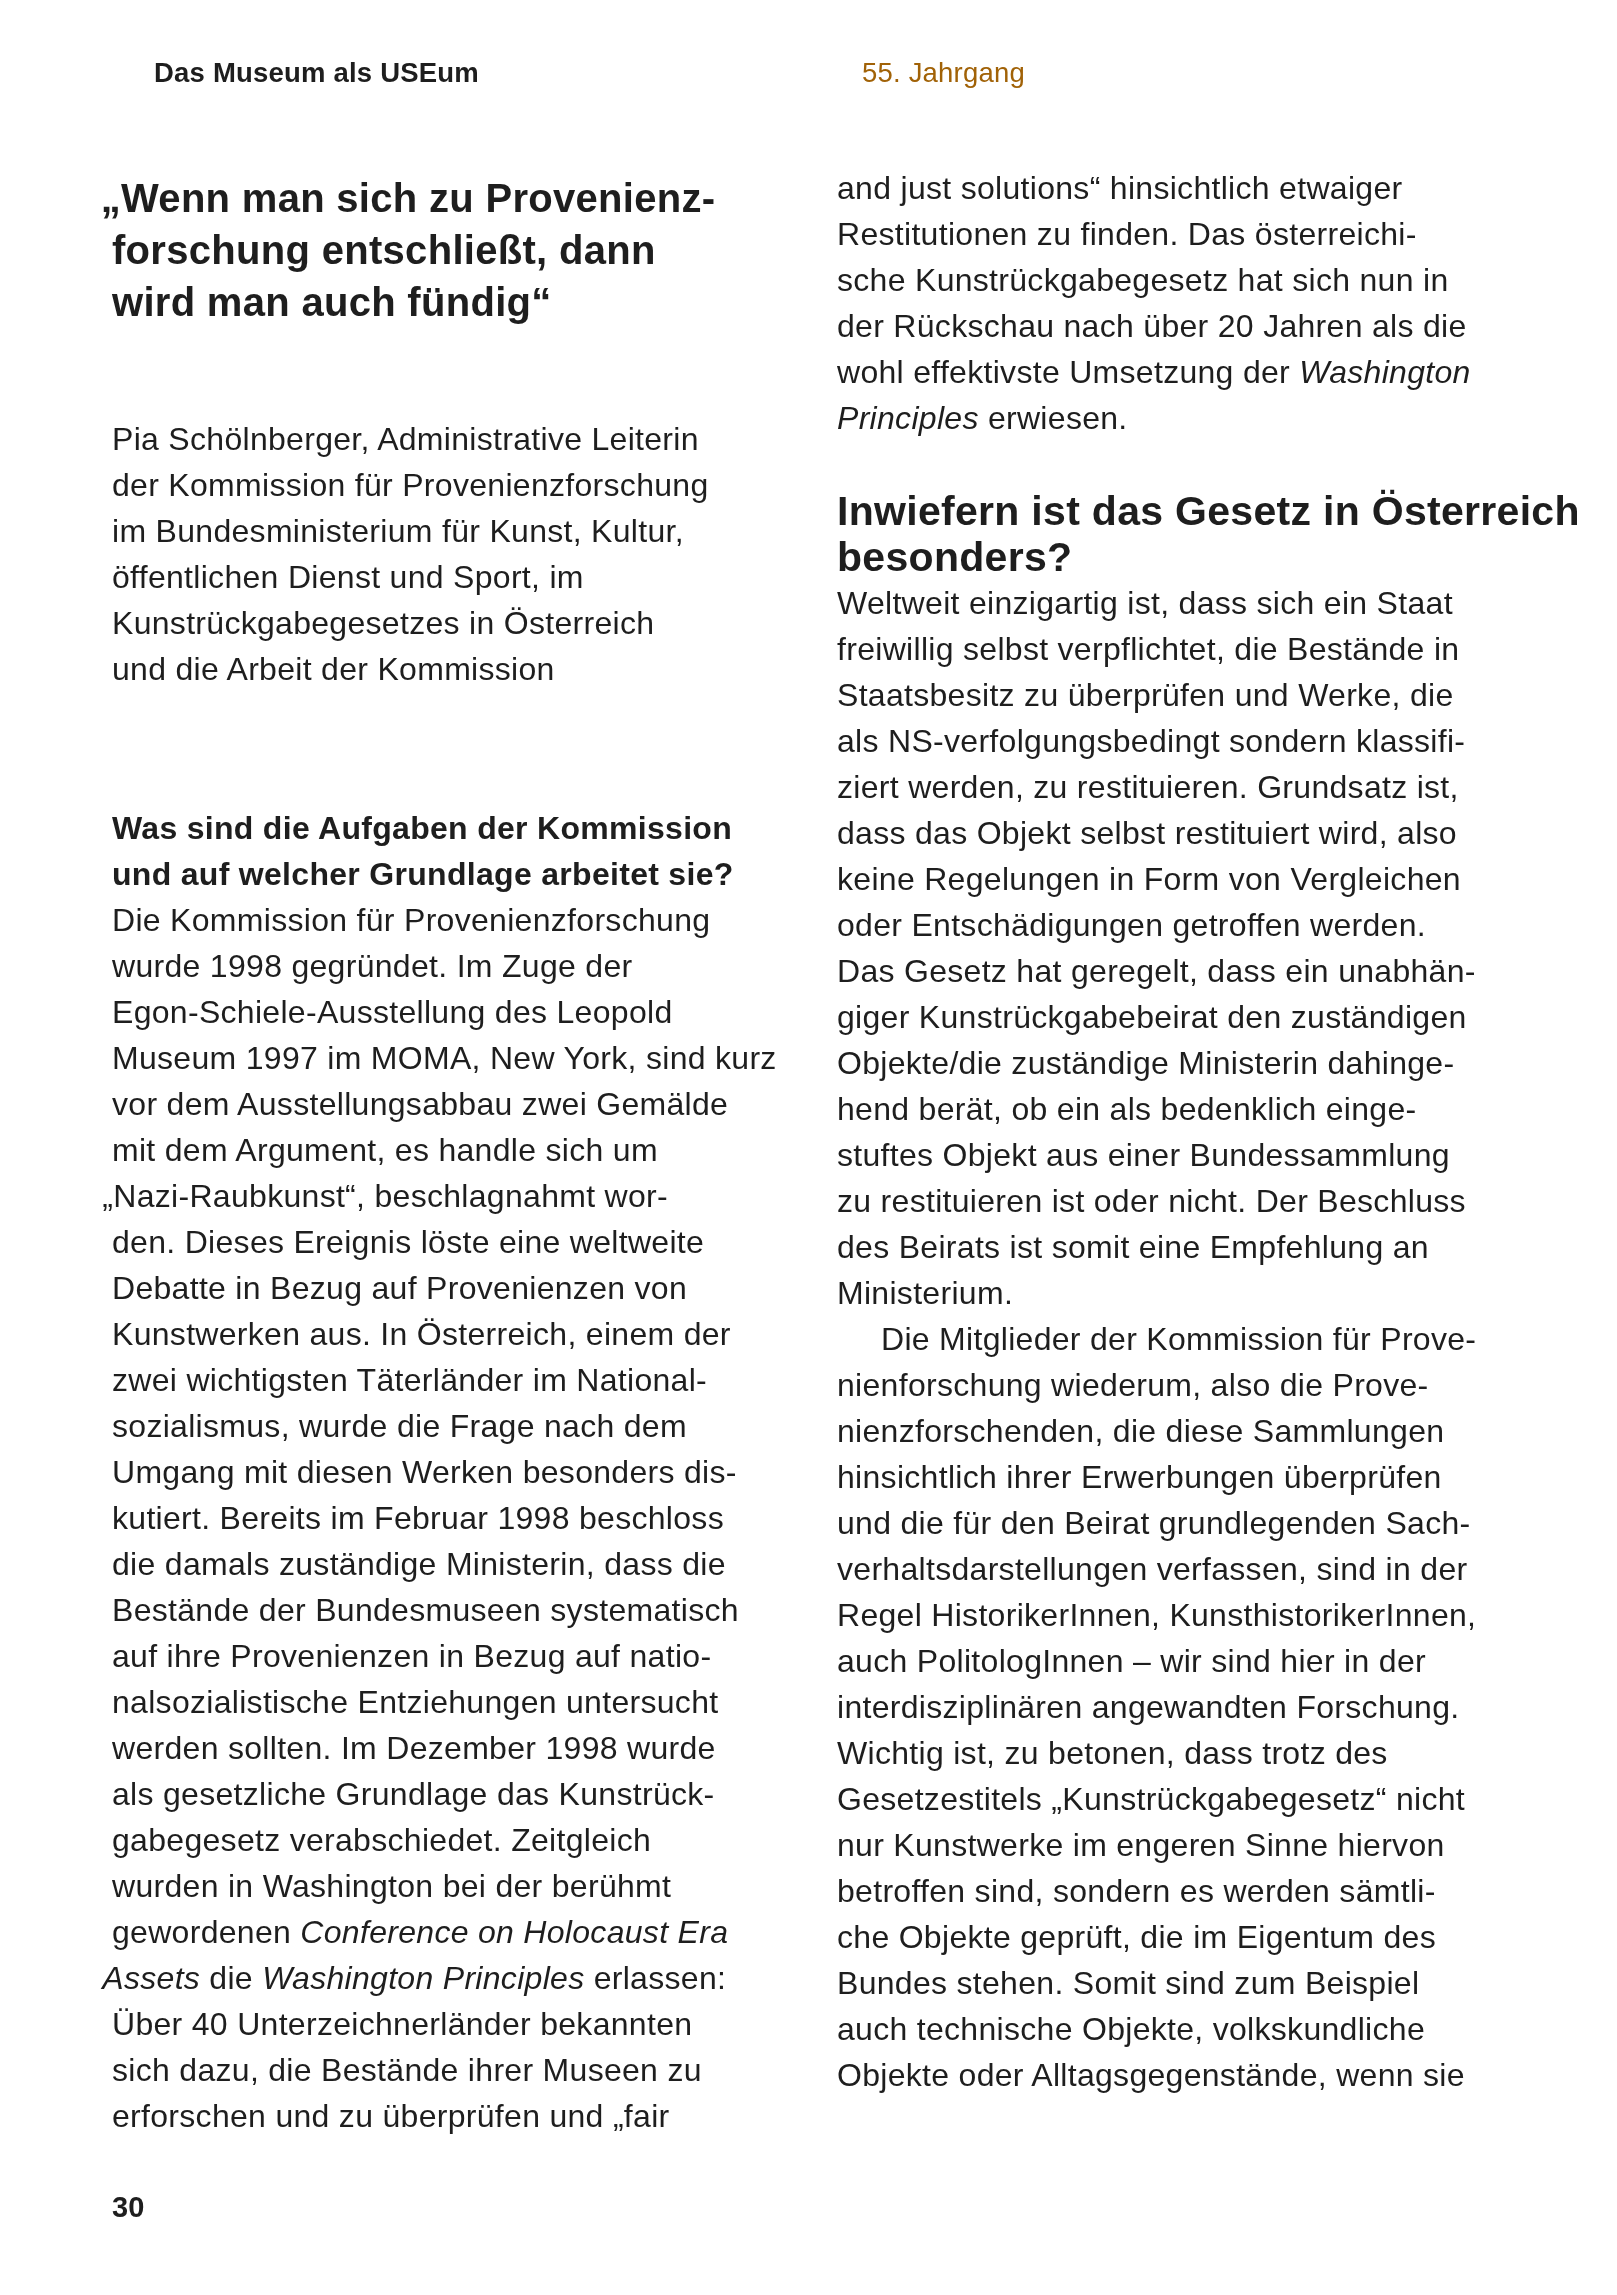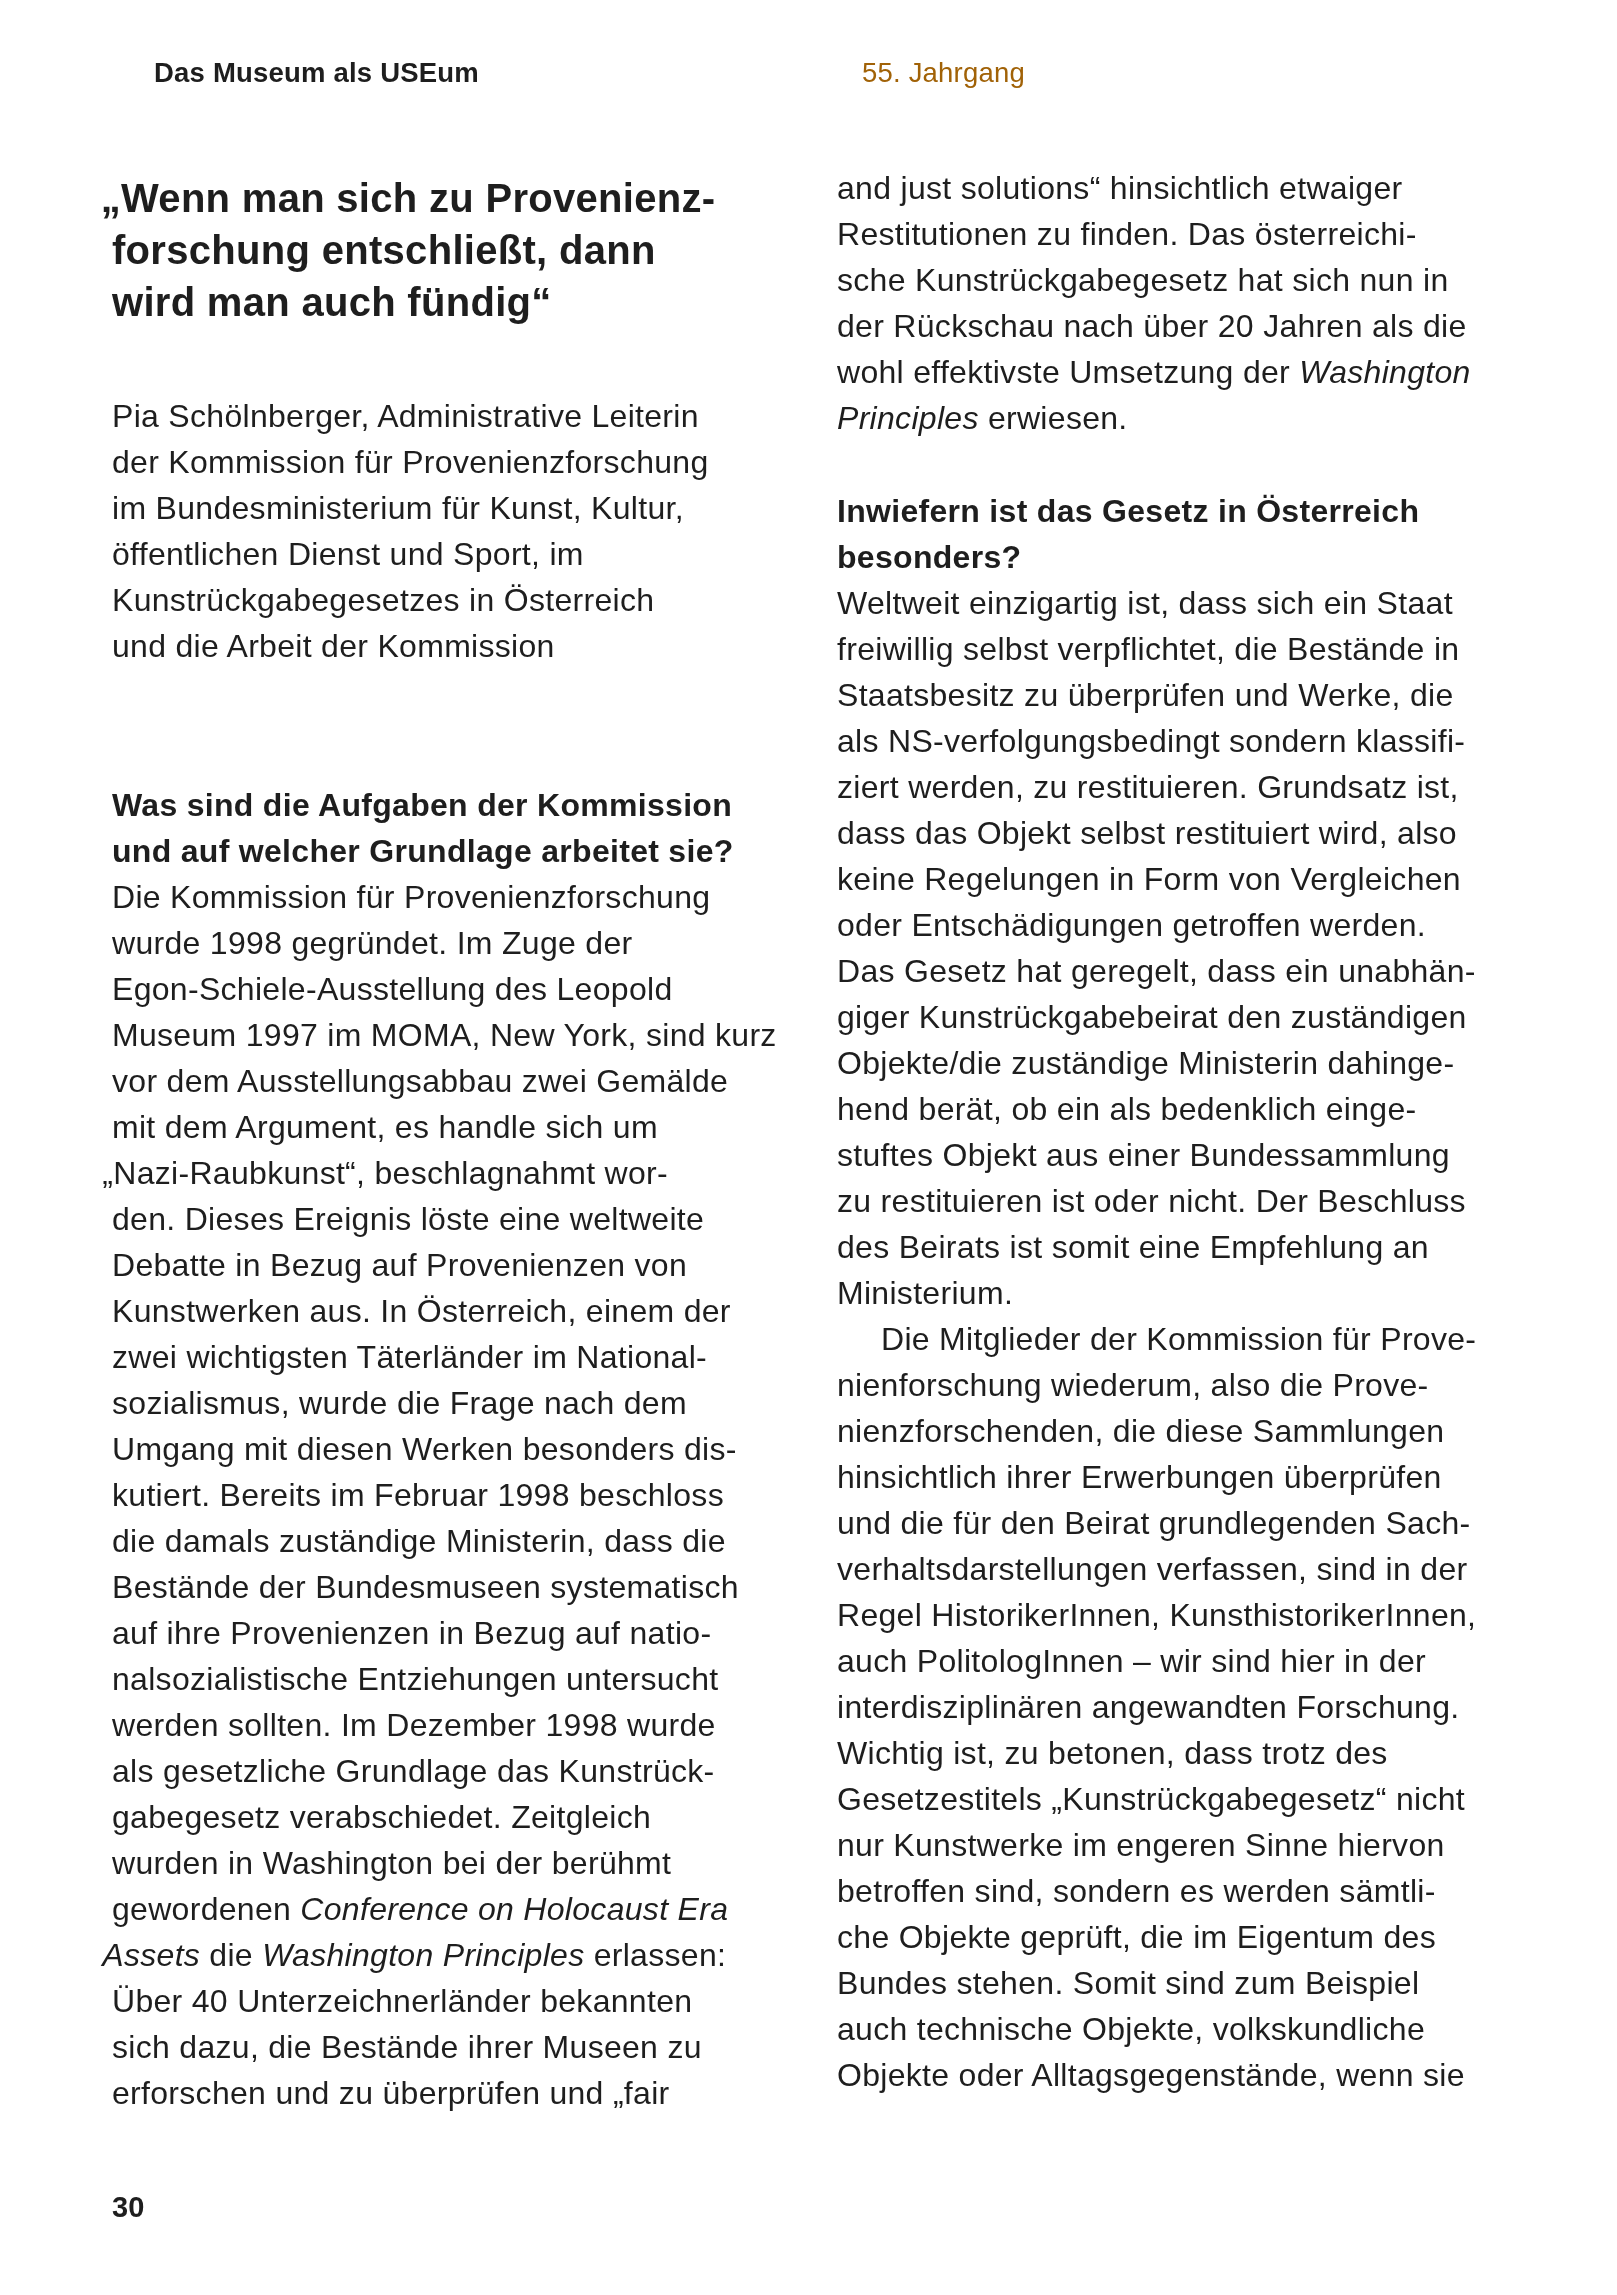--- a/index.html
+++ b/index.html
@@ -18,21 +18,21 @@
   .col { position: absolute; width: 679px; font-size: 32px; line-height: 46px; letter-spacing: 0.3px; }
   .col-left { left: 112px; top: 160px; }
   .col-right { left: 837px; top: 165px; }
 
   .title {
     font-size: 40px; line-height: 52px; font-weight: bold; margin: 12px 0 0 -11.3px;
     letter-spacing: 0.3px;
   }
   .title .l { display: block; padding-left: 11.3px; }
   .title .l.first { padding-left: 0; }
-  .intro { margin-top: 65px; font-size: 32px; line-height: 46px; }
+  .intro { margin-top: 88px; font-size: 32px; line-height: 46px; }
   .qa-heading { font-weight: bold; margin: 0; }
   .line { display: block; white-space: nowrap; }
   .line.indent { text-indent: 44px; }
   .line.hang { margin-left: -9.7px; }
   .spacer-lg { height: 113px; }
   .spacer-md { height: 47px; }
   em { font-style: italic; }
   .page-number {
     position: absolute; left: 112px; top: 2191px; font-size: 29px; font-weight: bold;
   }
@@ -102,21 +102,21 @@
     <span class="line">and just solutions“ hinsichtlich etwaiger</span>
     <span class="line">Restitutionen zu finden. Das österreichi-</span>
     <span class="line">sche Kunstrückgabegesetz hat sich nun in</span>
     <span class="line">der Rückschau nach über 20 Jahren als die</span>
     <span class="line"><span>wohl effektivste Umsetzung der </span><em>Washington</em></span>
     <span class="line"><em>Principles</em><span> erwiesen.</span></span>
   </div>
 
   <div class="spacer-md"></div>
 
-  <h2 class="qa-heading" style="font-size:32px; line-height:46px;">
+  <h2 class="qa-heading" style="font-size:41px; line-height:46px;">
     <span class="line">Inwiefern ist das Gesetz in Österreich</span>
     <span class="line">besonders?</span>
   </h2>
 
   <div>
     <span class="line">Weltweit einzigartig ist, dass sich ein Staat</span>
     <span class="line">freiwillig selbst verpflichtet, die Bestände in</span>
     <span class="line">Staatsbesitz zu überprüfen und Werke, die</span>
     <span class="line">als NS-verfolgungsbedingt sondern klassifi-</span>
     <span class="line">ziert werden, zu restituieren. Grundsatz ist,</span>

